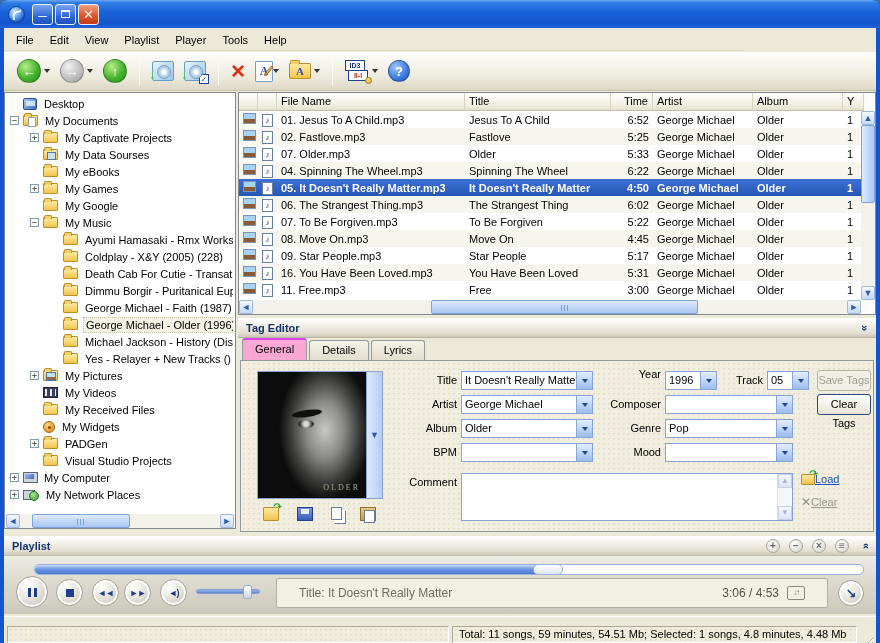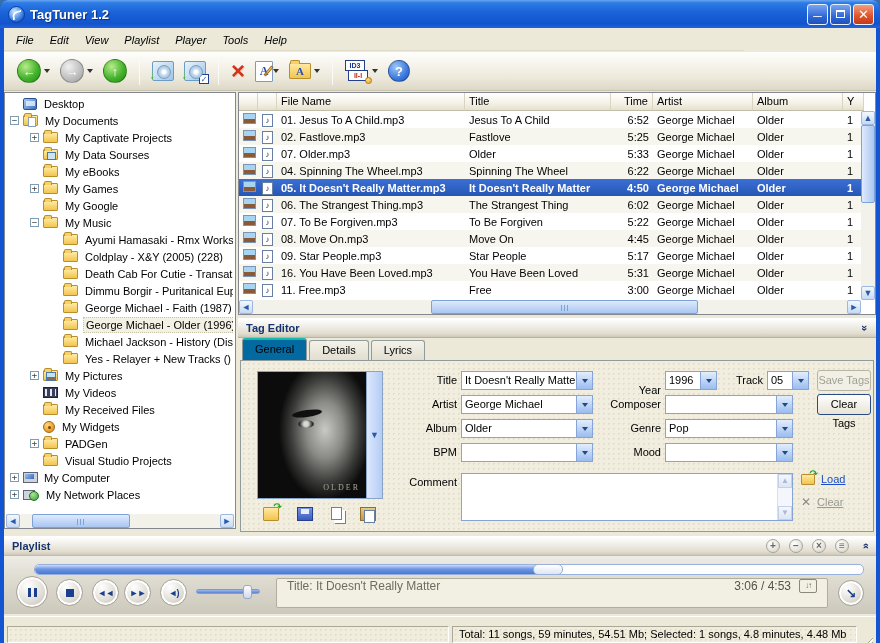--- a/index.html
+++ b/index.html
@@ -17,21 +17,21 @@
   .app-icon::after{content:"";position:absolute;left:3px;top:4px;width:8px;height:6px;border:2px solid #fff;border-right:none;border-bottom:none;border-radius:6px 0 0 0;transform:rotate(-15deg);}
   .title-text{color:#fff;font-weight:bold;font-size:13px;text-shadow:1px 1px 1px #0a2d7a;flex:1;}
   .winbtn{width:21px;height:21px;margin-left:2px;border:1px solid #e8f0fc;border-radius:3px;color:#fff;
     display:flex;align-items:center;justify-content:center;font-weight:bold;font-size:12px;line-height:1;}
   .winbtn.min,.winbtn.max{background:linear-gradient(180deg,#7aa5ee,#3068d8 60%,#1f51b8);}
   .winbtn.close{background:linear-gradient(180deg,#f0a080,#e0572e 55%,#c23a18);font-size:13px;}
   .winbtn.min span{align-self:flex-end;margin-bottom:2px;}
   .maxglyph{width:9px;height:8px;border:1px solid #fff;border-top:2px solid #fff;}
 
   
-  .menubar{position:absolute;left:4px;top:30px;width:740px;height:21px;background:#ece9d8;display:flex;align-items:center;padding-left:4px;border-bottom:1px solid #e0dcc8;font-style:italic;}
+  .menubar{position:absolute;left:4px;top:30px;width:740px;height:21px;background:#ece9d8;display:flex;align-items:center;padding-left:4px;border-bottom:1px solid #e0dcc8;}
   .menu-item{padding:2px 8px;cursor:default;}
   .toolbar{position:absolute;left:4px;top:52px;width:872px;height:39px;
     background:linear-gradient(180deg,#fefefc,#ece8da 70%,#ddd8c6);border-bottom:1px solid #c6c2ae;
     display:flex;align-items:center;padding-left:8px;}
   .tsep{width:1px;height:28px;background:#c3bfae;border-right:1px solid #fbfaf6;margin:0 7px;}
   .tbtn{display:flex;align-items:center;margin:0 3px;height:32px;padding:0 2px;}
   .circ{width:24px;height:24px;border-radius:50%;display:flex;align-items:center;justify-content:center;
     color:#fff;font-weight:bold;font-size:13px;border:1px solid rgba(0,0,0,.25);}
   .circ.green{background:radial-gradient(circle at 35% 30%,#b8ec8a,#46b42e 55%,#1f8a14);}
   .circ.gray{background:radial-gradient(circle at 35% 30%,#f0f0f0,#bdbdbd 60%,#9c9c9c);}
@@ -111,21 +111,21 @@
 
   
   .te{position:absolute;left:238px;top:318px;width:638px;height:216px;}
   .panel-header{height:20px;background:linear-gradient(180deg,#ffffff,#e2ddcf 80%,#cdc9ba);border-top:1px solid #fff;border-bottom:1px solid #b8b4a2;
     display:flex;align-items:center;padding:0 8px;font-weight:bold;color:#16336e;}
   .chev{margin-left:auto;color:#16336e;font-weight:bold;display:inline-block;}
   .chev.down{transform:rotate(90deg);}
   .chev.up{transform:rotate(-90deg);}
   .tabs{position:absolute;left:4px;top:22px;display:flex;}
   .tab{height:20px;padding:3px 12px;border:1px solid #919b9c;border-bottom:none;border-radius:3px 3px 0 0;background:linear-gradient(180deg,#f4f2e8,#e2ded0);margin-right:2px;}
-  .tab.active{background:#0369a1;border-top:2px solid #14b8a6;position:relative;top:-2px;height:22px;text-align:center;}
+  .tab.active{background:#f9a8d4;border-top:2px solid #d946ef;position:relative;top:-2px;height:22px;text-align:center;}
   .te-content{position:absolute;left:2px;top:42px;width:634px;height:172px;background:#f1eee0;border:1px solid #919b9c;
     background-image:radial-gradient(#e2decb 1px,transparent 1px);background-size:5px 5px;}
   .artbox{position:absolute;left:16px;top:10px;width:126px;height:128px;border:1px solid #8aa4c8;background:#fff;display:flex;}
   .art{width:108px;height:126px;position:relative;background:
     radial-gradient(ellipse 46px 70px at 62% 46%,#c8c8c4 0%,#8a8a86 40%,#3a3a38 75%,#0c0c0c 100%),#0a0a0a;}
   .art::before{content:"";position:absolute;left:34px;top:38px;width:30px;height:7px;background:#101010;border-radius:50%;transform:rotate(-8deg);}
   .art::after{content:"";position:absolute;left:40px;top:48px;width:16px;height:8px;background:radial-gradient(circle,#d8d8d4 25%,#303030 70%);border-radius:50%;}
   .art-caption{position:absolute;right:6px;bottom:6px;color:#a8a494;font-family:"Liberation Serif",serif;font-size:8px;letter-spacing:2px;}
   .artstrip{width:16px;background:linear-gradient(90deg,#dce8fc,#b4ccf4);border-left:1px solid #8aa4c8;display:flex;align-items:center;justify-content:center;color:#2a5aa8;font-size:9px;}
   .art-tools{position:absolute;left:22px;top:146px;display:flex;gap:18px;}
@@ -142,21 +142,21 @@
   .cv{flex:1;padding:2px 3px;white-space:nowrap;overflow:hidden;}
   .ca{width:16px;background:linear-gradient(180deg,#e4eefc,#9abcf0);border-left:1px solid #86a4d8;display:flex;align-items:center;justify-content:center;}
   .ca::after{content:"";width:0;height:0;border-left:3px solid transparent;border-right:3px solid transparent;border-top:4px solid #204a87;}
   .btn{position:absolute;height:21px;border-radius:3px;text-align:center;line-height:19px;}
   .btn.disabled{border:1px solid #b8b4a2;background:#f2f0e6;color:#a0a092;}
   .btn.normal{border:1px solid #2a4a84;background:linear-gradient(180deg,#fefefe,#e8e4d4);}
   .commentbox{position:absolute;border:1px solid #86a4d8;background:#fff;display:flex;}
   .comment-text{flex:1;}
   .comment-scroll{width:15px;border-left:1px solid #d8e0f0;display:flex;flex-direction:column;justify-content:space-between;background:#f4f6fc;}
   .cs-btn{height:14px;background:linear-gradient(180deg,#f4f8fd,#dce6f6);border:1px solid #c2d0ea;color:#aab8d4;font-size:8px;text-align:center;line-height:12px;}
-  .linkrow{position:absolute;display:flex;align-items:center;gap:6px;}
+  .linkrow{position:absolute;display:flex;align-items:center;gap:0;}
   .link-load{color:#1b50c8;text-decoration:underline;}
   .link-clear{color:#9a9a90;text-decoration:underline;}
   .mi-x{color:#8a8a84;font-weight:bold;font-size:12px;}
 
   
   .pl{position:absolute;left:4px;top:536px;width:872px;height:78px;background:linear-gradient(180deg,#fbfbf8,#dedbd0 55%,#ccc8bc);}
   .pl .panel-header{border-bottom:1px solid #c2bdaa;}
   .plbtns{margin-left:auto;display:flex;align-items:center;gap:9px;}
   .plb{width:14px;height:14px;border-radius:50%;background:radial-gradient(circle at 35% 30%,#ffffff,#d4d1c6);border:1px solid #a8a494;
     color:#6a675c;font-size:10px;line-height:12px;text-align:center;font-weight:bold;}
@@ -165,21 +165,21 @@
   .seek-thumb{position:absolute;top:-1px;width:30px;height:11px;border:1px solid #9ab0d8;border-radius:5px;background:linear-gradient(180deg,#ffffff,#dce6f6);}
   .pbtn{border-radius:50%;background:radial-gradient(circle at 35% 28%,#ffffff,#e0ded6 55%,#bcb8ac);border:1px solid #a8a49a;
     display:flex;align-items:center;justify-content:center;color:#1b3f8f;position:absolute;box-shadow:inset 0 0 0 2px #fff;}
   .pbtn .g{font-size:9px;font-weight:bold;letter-spacing:-1px;}
   .pausebars{display:flex;gap:3px;}
   .pausebars i{display:block;width:3px;height:9px;background:#1b3f8f;}
   .stopsq{width:8px;height:8px;background:#1b3f8f;}
   .volslider{position:absolute;left:192px;top:53px;width:64px;height:5px;border-radius:3px;background:linear-gradient(180deg,#9ab8ec,#5c84d4);border:1px solid #7e9cd0;}
   .volthumb{position:absolute;top:-5px;width:9px;height:14px;border-radius:3px;background:linear-gradient(180deg,#ffffff,#d0d8ec);border:1px solid #98a8c8;}
   .display{position:absolute;left:272px;top:42px;width:552px;height:30px;background:#f2f0e2;border:1px solid #b2ae9c;border-radius:2px;
-    display:flex;padding:0 10px;color:#6e6c60;font-size:12px;}
+    display:flex;align-items:center;padding:0 22px;color:#6e6c60;font-size:12px;}
   .disp-time{margin-left:auto;color:#55534a;}
   .loopicon{width:18px;height:14px;border:1px solid #8a887c;border-radius:2px;margin-left:8px;color:#6e6c60;font-size:8px;line-height:12px;text-align:center;letter-spacing:-1px;}
   .nextbtn{position:absolute;left:834px;top:44px;width:26px;height:26px;font-size:13px;font-weight:bold;}
 
   
   .statusbar{position:absolute;left:4px;top:616px;width:872px;height:35px;background:#ece9d8;border-top:1px solid #fff;display:flex;align-items:center;gap:3px;padding:2px 3px;}
   .spanel{height:17px;border:1px solid;border-color:#aca899 #fff #fff #aca899;background:#f0eddc;
     background-image:radial-gradient(#e2decb 1px,transparent 1px);background-size:5px 5px;padding:1px 6px;white-space:nowrap;overflow:hidden;}
   .sp-left{width:442px;}
   .sp-right{flex:1;}
@@ -187,21 +187,20 @@
     linear-gradient(135deg,transparent 55%,#aca899 55% 60%,#fff 60% 66%,transparent 66% 72%,#aca899 72% 77%,#fff 77% 83%,transparent 83% 89%,#aca899 89% 94%,#fff 94%);}
 </style>
 </head>
 <body>
 
 <div class="window">
   <div class="client"></div>
 
   <div class="titlebar">
     <div class="app-icon"></div>
-    <div class="title-text">TagTuner 1.2</div>
     <div class="winbtn min">
         <span>─</span>
       </div>
     <div class="winbtn max">
         <span class="maxglyph"></span>
       </div>
     <div class="winbtn close">✕</div>
   </div>
 
   <div class="menubar" id="menubar">
@@ -558,21 +557,21 @@
         <span class="mini mi-save"></span>
         <span class="mini mi-copy"></span>
         <span class="mini mi-paste"></span>
       </div>
 
       <span class="flabel" style="left:150px;top:10px;width:66px;">Title</span>
       <div class="combo" style="left:220px;top:10px;width:132px;">
           <span class="cv">It Doesn't Really Matter</span>
           <span class="ca"></span>
         </div>
-      <span class="flabel" style="left:360px;top:20px;width:60px;">Year</span>
+      <span class="flabel" style="left:360px;top:4px;width:60px;">Year</span>
       <div class="combo" style="left:424px;top:10px;width:52px;">
           <span class="cv">1996</span>
           <span class="ca"></span>
         </div>
       <span class="flabel" style="left:482px;top:10px;width:40px;">Track</span>
       <div class="combo" style="left:526px;top:10px;width:42px;">
           <span class="cv">05</span>
           <span class="ca"></span>
         </div>
       <div class="btn disabled" style="left:576px;top:9px;width:54px;">Save Tags</div>

